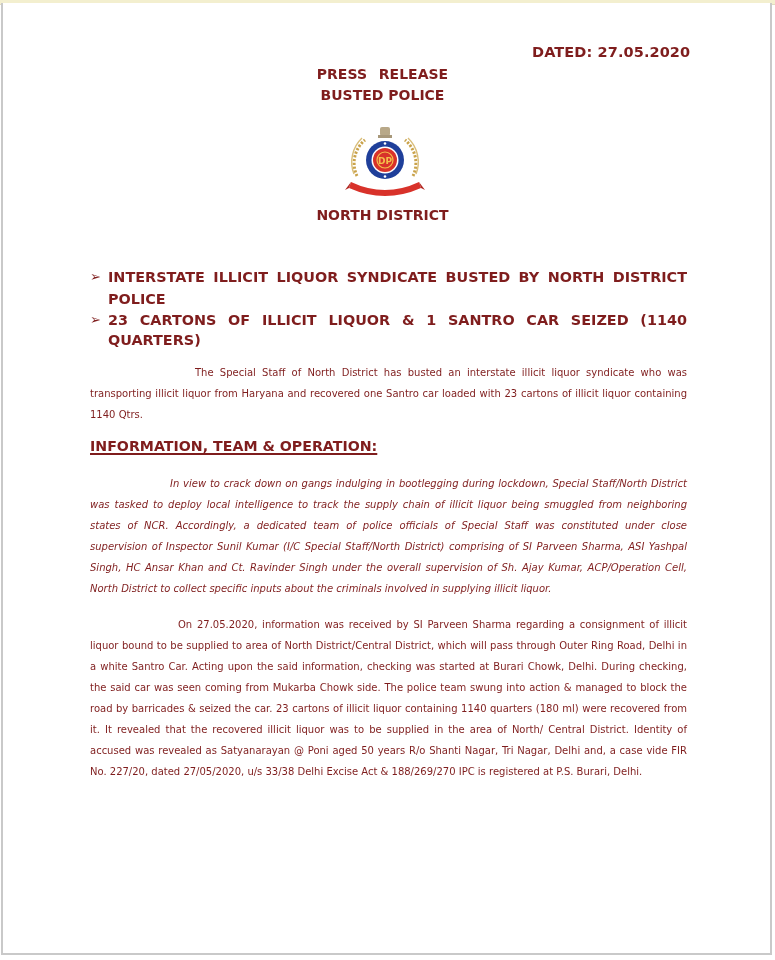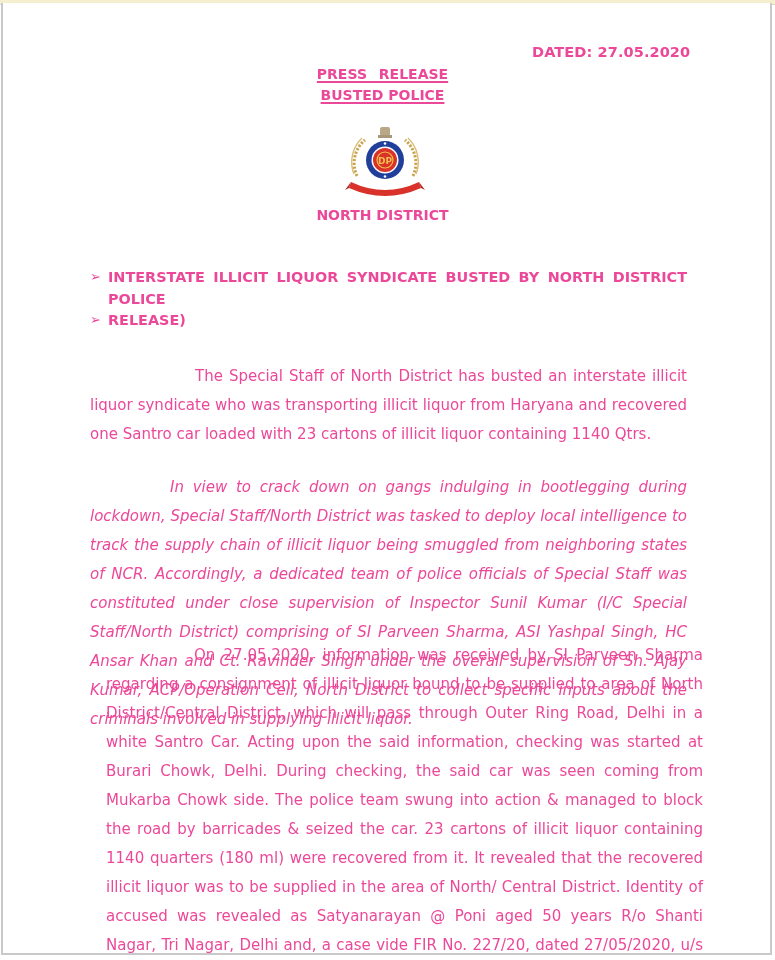--- a/index.html
+++ b/index.html
@@ -3,40 +3,40 @@
   <meta charset="utf-8">
   <style>
     html, body { margin: 0; padding: 0; background: #ffffff; }
     body { width: 775px; height: 960px; overflow: hidden; position: relative; }
     .frame {
       position: absolute; left: 1px; top: 3px; width: 771px; height: 952px;
       border-left: 2px solid #c9c9c9; border-right: 2px solid #c9c9c9; border-bottom: 2px solid #c9c9c9;
       box-sizing: border-box; background: #fff;
     }
     .topbar { position: absolute; left: 0; top: 0; width: 775px; height: 4px; background: #f3efcf; border-bottom: 1px solid #e0dcc0; }
-    .page { position: absolute; left: 0; top: 0; width: 775px; height: 744px; font-family: "DejaVu Sans", sans-serif; color: #ec4899; }
+    .page { position: absolute; left: 0; top: 0; width: 775px; height: 744px; font-family: "DejaVu Sans", sans-serif; color: #7f1d1d; }
     .dated { position: absolute; left: 532px; top: 44px; font-weight: bold; font-size: 14.5px; letter-spacing: 0.1px; }
     .hdr { position: absolute; left: 0; width: 775px; text-align: center; font-weight: bold; font-size: 14px; }
-    .hdr span { text-decoration: underline; text-decoration-thickness: 2px; text-underline-offset: 2px; text-align: center; }
+    .hdr span { text-decoration-thickness: 2px; text-underline-offset: 2px; text-align: center; }
     .h1 { top: 66px; left: -5px; }
     .h1 span { word-spacing: 7px; }
     .h2 { top: 87px; left: -5px; }
     .emblem { position: absolute; left: 343px; top: 124px; width: 84px; height: 74px; }
     .district { position: absolute; left: -5px; top: 207px; width: 775px; text-align: center; font-weight: bold; font-size: 14px; }
     .bullets { position: absolute; left: 90px; top: 266px; width: 597px; font-weight: bold; font-size: 14.4px; line-height: 22px; }
     .bullet { position: relative; padding-left: 18px; text-align: justify; text-align-last: left; }
     .bullet .arrow { position: absolute; left: 0; top: 0; font-size: 13px; }
     .b2 { line-height: 20px; margin-top: 0px; }
     .b2 .l1 { text-align: justify; text-align-last: justify; display: block; }
-    .para { position: absolute; left: 90px; width: 597px; font-size: 15px; line-height: 29px; text-align: justify; }
+    .para { position: absolute; left: 90px; width: 597px; font-size: 10px; line-height: 21px; text-align: justify; }
     .para .indent { display: inline-block; width: 105px; }
     .p1 { top: 362px; }
     .sect { position: absolute; left: 90px; top: 438px; font-weight: bold; font-size: 14.2px; text-decoration: underline; text-decoration-thickness: 2px; text-underline-offset: 2px; }
     .p2 { top: 473px; font-style: italic; }
-    .p3 { top: 641px; margin-left: 16px; }
+    .p3 { top: 614px; }
     .p2 .indent { width: 80px; }
     .p3 .indent { width: 88px; }
   </style>
 </head>
 <body>
 
 <div class="topbar"></div>
 <div class="frame"></div>
 
 <div class="page">
@@ -79,28 +79,30 @@
 
   <div class="district">NORTH DISTRICT</div>
 
   <div class="bullets">
     <div class="bullet b1">
       <span class="arrow">➢</span>
       <span>INTERSTATE ILLICIT LIQUOR SYNDICATE BUSTED BY NORTH DISTRICT POLICE</span>
     </div>
     <div class="bullet b2">
       <span class="arrow">➢</span>
-      <span>RELEASE)</span>
+      <span class="l1">23 CARTONS OF ILLICIT LIQUOR &amp; 1 SANTRO CAR SEIZED (1140</span>
+      <span>QUARTERS)</span>
     </div>
   </div>
 
   <div class="para p1">
     <span class="indent"></span><span>The Special Staff of North District has busted an interstate illicit liquor syndicate who was transporting illicit liquor from Haryana and recovered one Santro car loaded with 23 cartons of illicit liquor containing 1140 Qtrs.</span>
   </div>
 
+  <div class="sect">INFORMATION, TEAM &amp; OPERATION:</div>
 
   <div class="para p2">
     <span class="indent"></span><span>In view to crack down on gangs indulging in bootlegging during lockdown, Special Staff/North District was tasked to deploy local intelligence to track the supply chain of illicit liquor being smuggled from neighboring states of NCR. Accordingly, a dedicated team of police officials of Special Staff was constituted under close supervision of Inspector Sunil Kumar (I/C Special Staff/North District) comprising of SI Parveen Sharma, ASI Yashpal Singh, HC Ansar Khan and Ct. Ravinder Singh under the overall supervision of Sh. Ajay Kumar, ACP/Operation Cell, North District to collect specific inputs about the criminals involved in supplying illicit liquor.</span>
   </div>
 
   <div class="para p3">
     <span class="indent"></span><span>On 27.05.2020, information was received by SI Parveen Sharma regarding a consignment of illicit liquor bound to be supplied to area of North District/Central District, which will pass through Outer Ring Road, Delhi in a white Santro Car. Acting upon the said information, checking was started at Burari Chowk, Delhi. During checking, the said car was seen coming from Mukarba Chowk side. The police team swung into action &amp; managed to block the road by barricades &amp; seized the car. 23 cartons of illicit liquor containing 1140 quarters (180 ml) were recovered from it. It revealed that the recovered illicit liquor was to be supplied in the area of North/ Central District. Identity of accused was revealed as Satyanarayan @ Poni aged 50 years R/o Shanti Nagar, Tri Nagar, Delhi and, a case vide FIR No. 227/20, dated 27/05/2020, u/s 33/38 Delhi Excise Act &amp; 188/269/270 IPC is registered at P.S. Burari, Delhi.</span>
   </div>
 
 </div>

